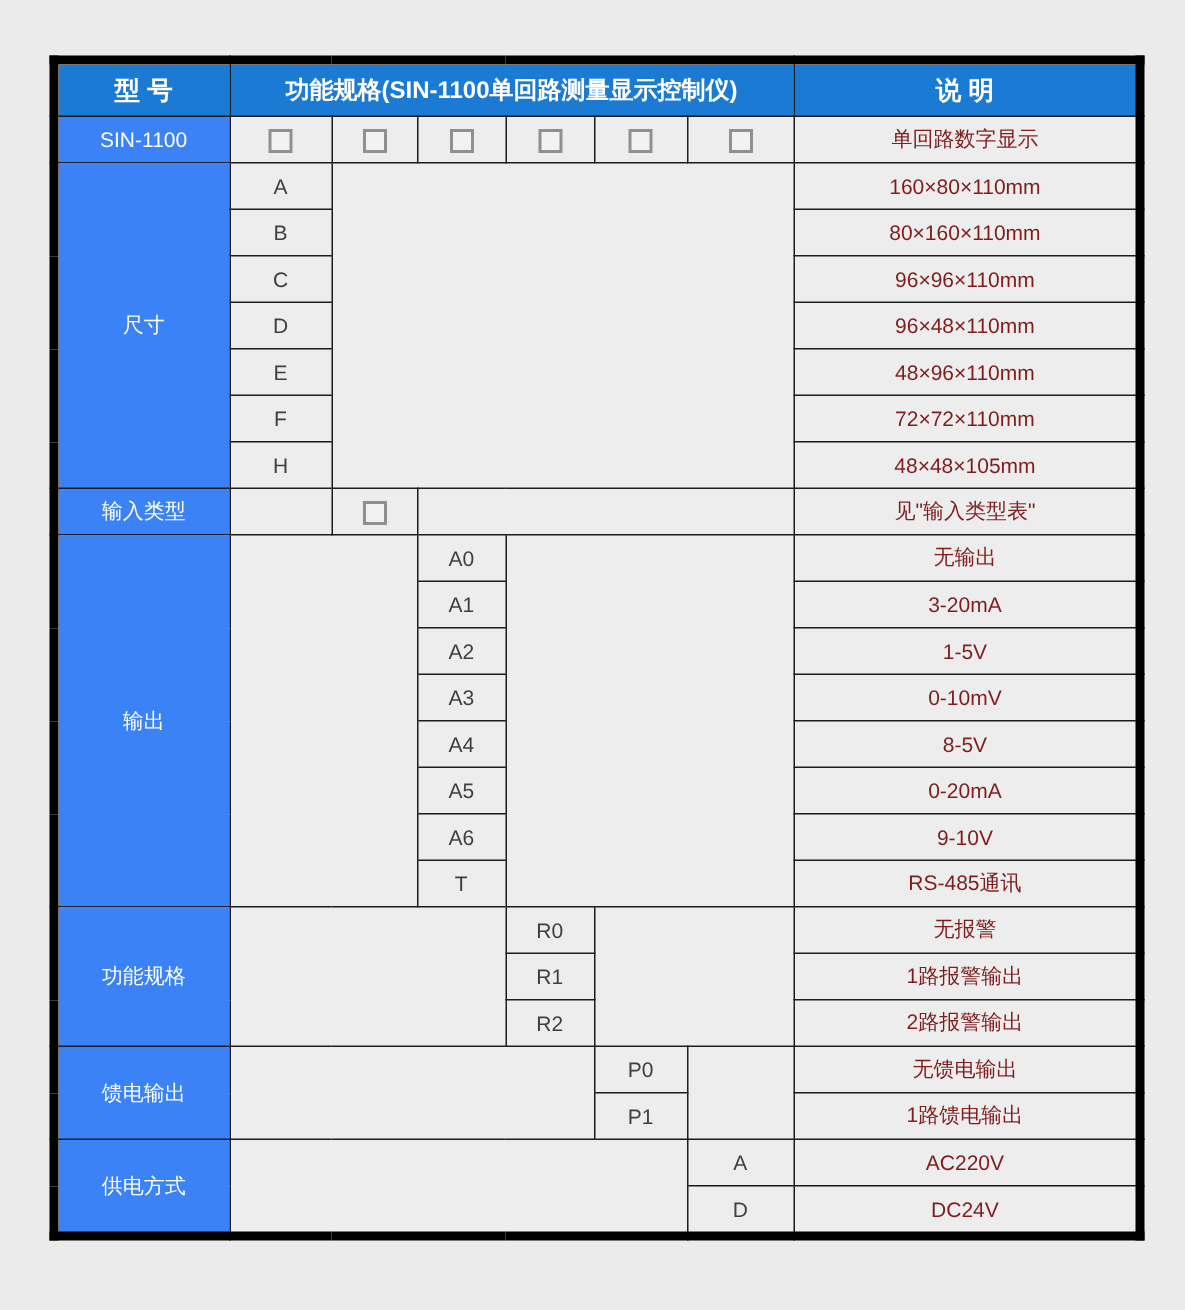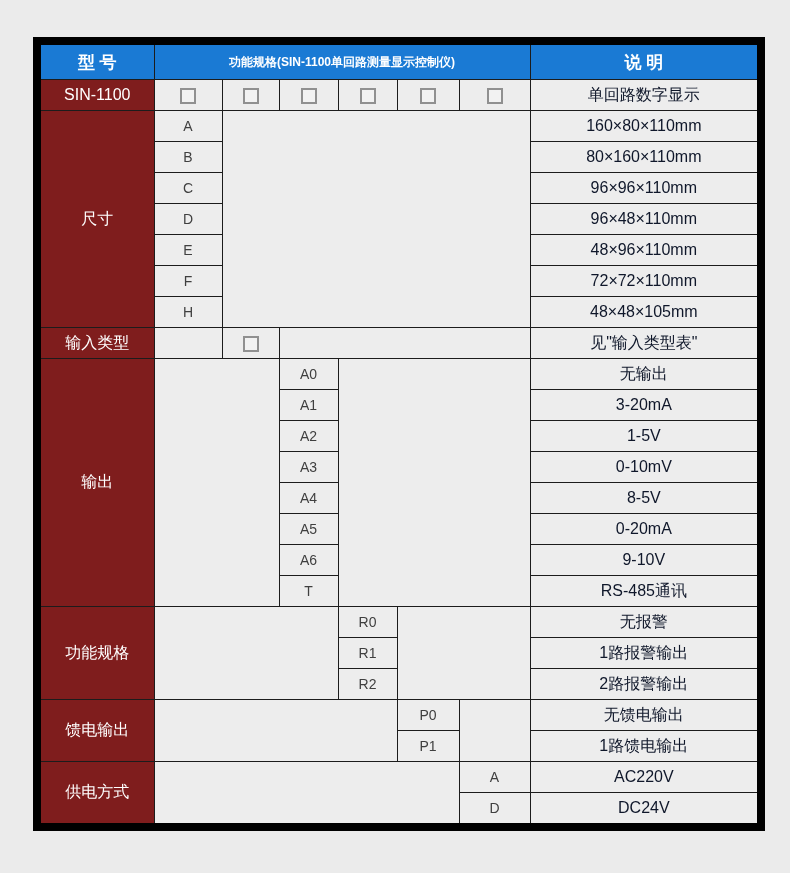--- a/index.html
+++ b/index.html
@@ -7,43 +7,43 @@
     width:790px; height:873px;
     background:#ebebeb;
     font-family:"Liberation Sans", sans-serif;
     -webkit-font-smoothing:antialiased;
   }
   .page { position:relative; width:790px; height:873px; overflow:hidden; }
 
   table.spec-table {
     position:absolute; left:33px; top:37px;
     border-collapse:collapse; table-layout:fixed;
-    border:8px solid #000000;
+    border:6px solid #000000;
     width:724px;
   }
   th, td {
     border:1px solid #1c1c1c;
     background:#ededed;
     text-align:center; vertical-align:middle;
     padding:0; overflow:hidden; white-space:nowrap;
   }
   th {
     height:34px;
     background:#1a7ad4;
     color:#ffffff;
     font-size:17px; font-weight:600;
   }
-  th.spec-hd { font-size:12px; font-weight:600; }
+  th.spec-hd { font-size:16px; font-weight:600; }
   td { height:30px; font-size:14px; color:#1d1d1d; }
   td.blue {
-    background:#7f1d1d; color:#ffffff;
-    font-size:16px; font-weight:400;
+    background:#3b82f6; color:#ffffff;
+    font-size:14px; font-weight:400;
   }
   td.code { color:#3f3f3f; font-size:14px; }
-  td.desc { color:#0f172a; font-size:16px; }
+  td.desc { color:#7f1d1d; font-size:14px; }
   .checkbox {
     display:inline-block;
     width:12px; height:12px;
     border:2px solid #909090;
     background:#f2f2f2;
     vertical-align:middle;
   }
 </style>
 </head>
 <body>

